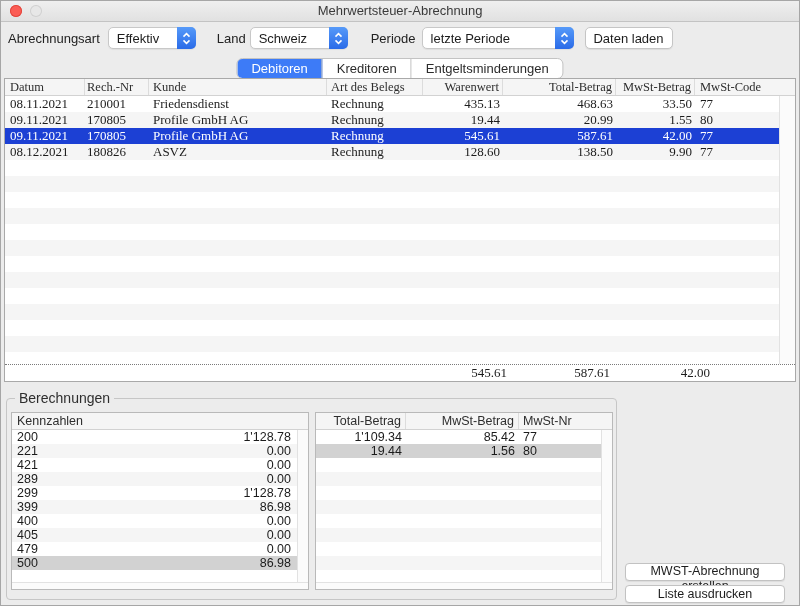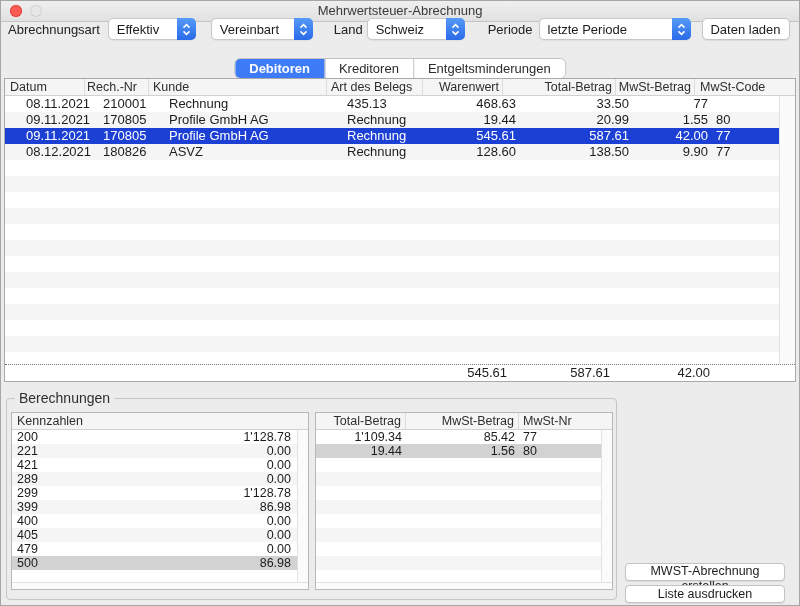--- a/index.html
+++ b/index.html
@@ -20,21 +20,21 @@
   
   .titlebar{position:absolute;top:1px;left:1px;right:1px;height:21px;
     background:linear-gradient(#efefef,#e1e1e1);border-bottom:1px solid #c3c3c3;}
   .title{text-align:center;line-height:20px;font-size:13px;color:#3a3a3a;}
   .traffic{position:absolute;left:9px;top:4px;display:flex;gap:8px;}
   .light{width:12px;height:12px;border-radius:50%;}
   .light.close{background:#fb5d55;box-shadow:inset 0 0 0 1px #e2463d;}
   .light.min{background:#e7e7e7;box-shadow:inset 0 0 0 1px #d0d0d0;}
 
   
-  .toolbar{position:absolute;top:18px;left:0;right:0;height:22px;display:flex;
+  .toolbar{position:absolute;top:27px;left:0;right:0;height:22px;display:flex;
     align-items:center;padding-left:8px;font-size:13px;}
   .tlabel{color:#222;white-space:nowrap;}
   .popup{height:22px;background:#fff;border:1px solid #c8c8c8;border-radius:5px;
     display:flex;align-items:center;justify-content:space-between;
     box-shadow:0 1px 1px rgba(0,0,0,.06);cursor:default;}
   .popup-label{padding-left:8px;white-space:nowrap;overflow:hidden;}
   .stepper{width:19px;height:22px;margin:-1px -1px -1px 4px;flex:none;
     background:linear-gradient(#569af9,#2a6be8);border-radius:0 5px 5px 0;
     display:flex;align-items:center;justify-content:center;}
   .btn{height:22px;background:#fff;border:1px solid #c5c5c5;border-radius:5px;
@@ -48,39 +48,39 @@
   .w-periode{width:152px;margin-left:6px;}
   .w-load{width:88px;margin-left:11px;}
 
   
   .tabs{position:absolute;top:58px;left:50%;transform:translateX(-50%);
     display:flex;height:21px;background:#fff;border:1px solid #c3c3c3;
     border-radius:6px;overflow:hidden;font-size:13px;}
   .seg{line-height:19px;padding:0 14px;border-right:1px solid #c3c3c3;
     color:#2b2b2b;white-space:nowrap;cursor:default;}
   .seg:last-child{border-right:none;}
-  .seg.selected{background:var(--tab-blue);color:#fff;font-weight:bold;}
+  .seg.selected{background:var(--tab-blue);color:#fff;}
 
   
   .thead{display:flex;background:#f5f5f5;border-bottom:1px solid #d2d2d2;
     color:#2e2e2e;}
   .hcell{border-right:1px solid #dcdcdc;white-space:nowrap;overflow:hidden;
     line-height:16px;}
   .hcell:last-child{border-right:none;}
   .trow{display:flex;white-space:nowrap;}
   .tcell{white-space:nowrap;overflow:hidden;}
 
   
   .invoice{position:absolute;left:4px;top:78px;width:792px;height:304px;
-    background:#fff;border:1px solid var(--table-border);font-size:13px;}
+    background:#fff;border:1px solid var(--table-border);font-size:13px;font-family:Liberation Serif, serif;}
   .invoice .thead{height:17px;font-size:12.5px;}
   .invoice .hcell{line-height:16px;}
   .ibody{position:relative;height:268px;margin-right:16px;overflow:hidden;
     background:repeating-linear-gradient(to bottom,#fff 0 16px,var(--stripe) 16px 32px);}
-  .invoice .trow{height:16px;line-height:16px;padding-left:16px;}
+  .invoice .trow{height:16px;line-height:16px;}
   .invoice .trow.selected{background:var(--sel-blue);color:#fff;}
   .invoice .hcell:nth-child(1),.invoice .tcell:nth-child(1){width:80px;padding-left:5px;}
   .invoice .hcell:nth-child(2),.invoice .tcell:nth-child(2){width:64px;padding-left:2px;}
   .invoice .hcell:nth-child(3),.invoice .tcell:nth-child(3){width:178px;padding-left:4px;}
   .invoice .hcell:nth-child(4),.invoice .tcell:nth-child(4){width:96px;padding-left:4px;}
   .invoice .hcell:nth-child(5),.invoice .tcell:nth-child(5){width:80px;text-align:right;padding-right:3px;}
   .invoice .hcell:nth-child(6),.invoice .tcell:nth-child(6){width:113px;text-align:right;padding-right:3px;}
   .invoice .hcell:nth-child(7),.invoice .tcell:nth-child(7){width:79px;text-align:right;padding-right:3px;}
   .invoice .hcell:nth-child(8),.invoice .tcell:nth-child(8){flex:1;padding-left:5px;}
   .vscroll{position:absolute;right:0;top:17px;width:16px;height:268px;
@@ -142,29 +142,20 @@
     <span class="tlabel">Abrechnungsart</span>
     <div class="popup w-effektiv">
       <span class="popup-label">Effektiv</span>
       <span class="stepper">
         <svg width="9" height="13" viewBox="0 0 9 13">
             <path d="M1.5 4.6 L4.5 1.6 L7.5 4.6" stroke="#fff" stroke-width="1.5" fill="none"></path>
             <path d="M1.5 8.4 L4.5 11.4 L7.5 8.4" stroke="#fff" stroke-width="1.5" fill="none"></path>
           </svg>
       </span>
     </div>
-    <div class="popup w-vereinbart">
-      <span class="popup-label">Vereinbart</span>
-      <span class="stepper">
-        <svg width="9" height="13" viewBox="0 0 9 13">
-            <path d="M1.5 4.6 L4.5 1.6 L7.5 4.6" stroke="#fff" stroke-width="1.5" fill="none"></path>
-            <path d="M1.5 8.4 L4.5 11.4 L7.5 8.4" stroke="#fff" stroke-width="1.5" fill="none"></path>
-          </svg>
-      </span>
-    </div>
     <span class="tlabel l-land">Land</span>
     <div class="popup w-schweiz">
       <span class="popup-label">Schweiz</span>
       <span class="stepper">
         <svg width="9" height="13" viewBox="0 0 9 13">
             <path d="M1.5 4.6 L4.5 1.6 L7.5 4.6" stroke="#fff" stroke-width="1.5" fill="none"></path>
             <path d="M1.5 8.4 L4.5 11.4 L7.5 8.4" stroke="#fff" stroke-width="1.5" fill="none"></path>
           </svg>
       </span>
     </div>
@@ -195,20 +186,21 @@
       <div class="hcell">Art des Belegs</div>
       <div class="hcell">Warenwert</div>
       <div class="hcell">Total-Betrag</div>
       <div class="hcell">MwSt-Betrag</div>
       <div class="hcell">MwSt-Code</div>
     </div>
     <div class="ibody">
         <div class="trow">
           <div class="tcell">08.11.2021</div>
           <div class="tcell">210001</div>
+          <div class="tcell">Friedensdienst</div>
           <div class="tcell">Rechnung</div>
           <div class="tcell">435.13</div>
           <div class="tcell">468.63</div>
           <div class="tcell">33.50</div>
           <div class="tcell">77</div>
         </div>
         <div class="trow">
           <div class="tcell">09.11.2021</div>
           <div class="tcell">170805</div>
           <div class="tcell">Profile GmbH AG</div>

